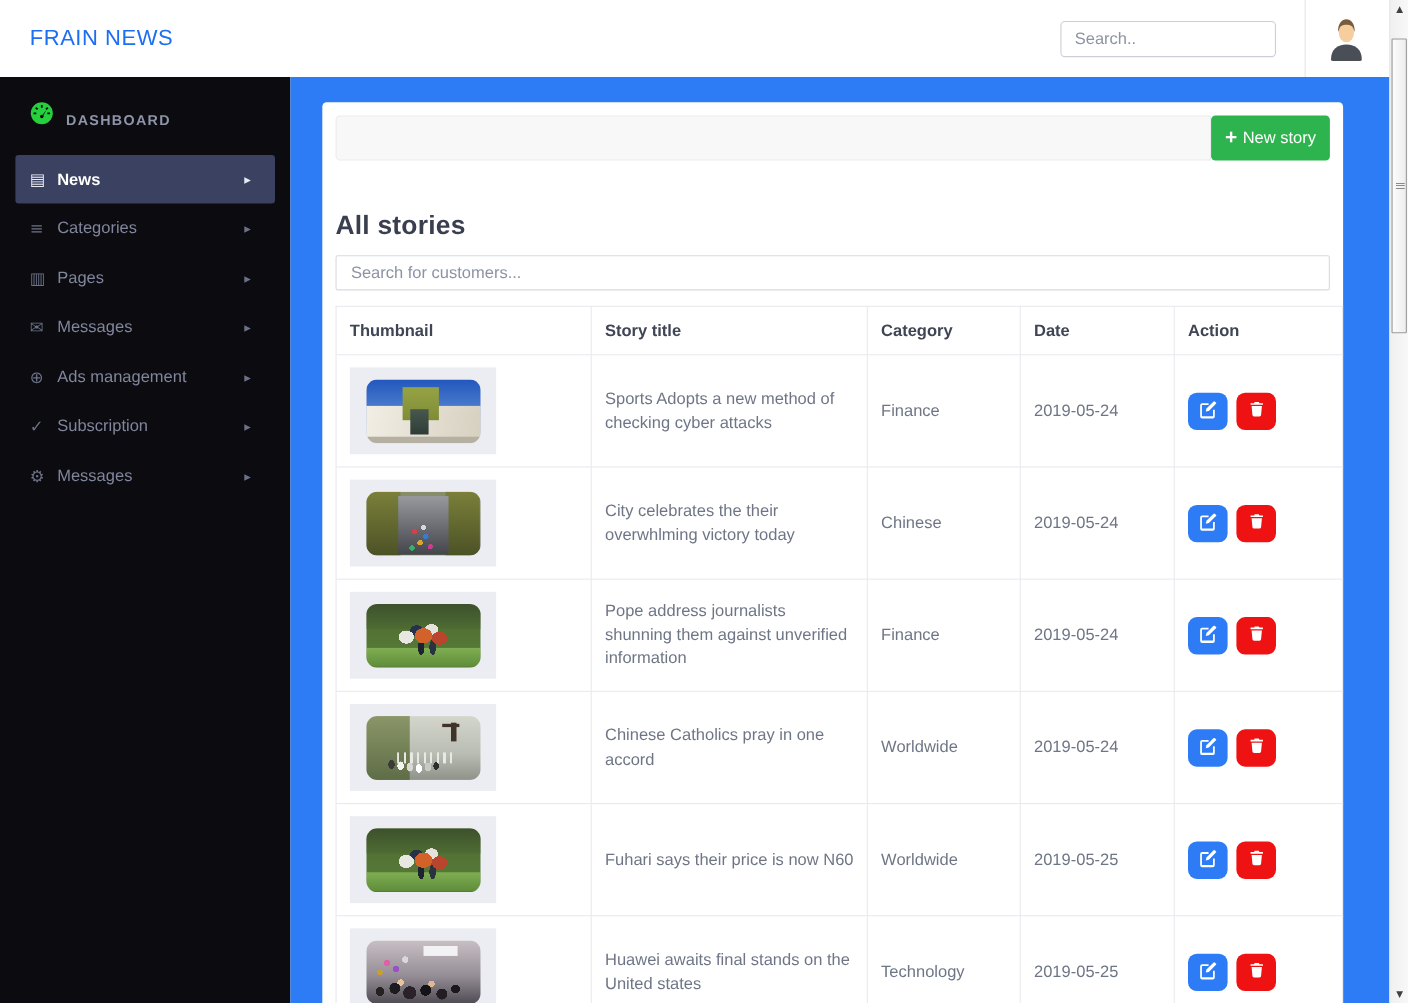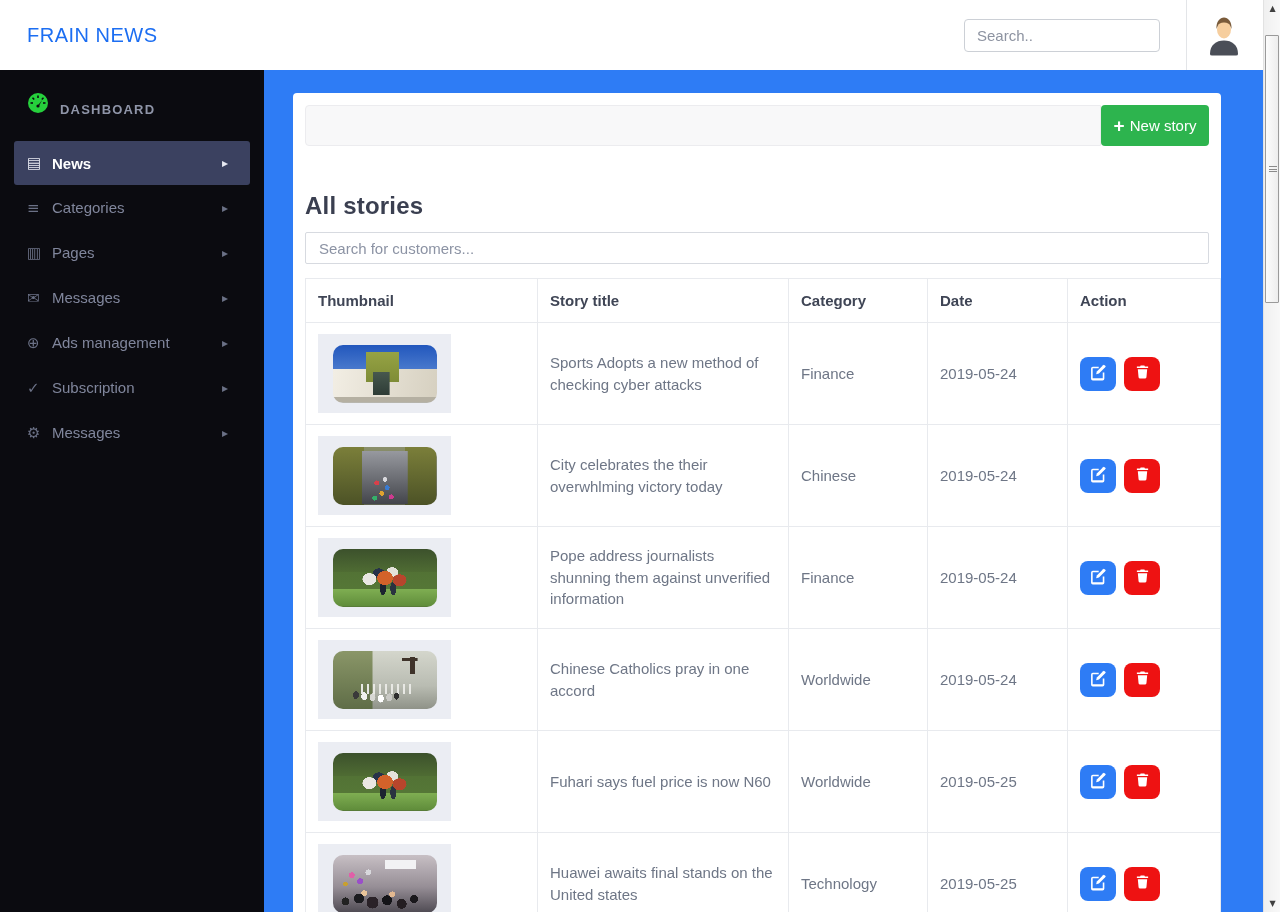--- a/index.html
+++ b/index.html
@@ -357,21 +357,21 @@
       </div>
     </td>
   </tr>
 
   <tr class="story-row">
     <td class="td-thumb">
       <div class="thumb-frame">
                       <div class="thumb th-rugby"></div>
                     </div>
     </td>
-    <td class="td-title">Fuhari says fuel price is now N60</td>
+    <td class="td-title">Fuhari says their price is now N60</td>
     <td class="td-cat">Worldwide</td>
     <td class="td-date">2019-05-25</td>
     <td class="td-action">
       <div class="btns">
         <button class="btn-edit">
           <span>
             <svg viewBox="0 0 16 16" width="17" height="17">
               <path fill="#fff" d="M1 4.2A1.7 1.7 0 0 1 2.7 2.5H8.2V4H2.5v9.5H12V8h1.5v5.8A1.7 1.7 0 0 1 11.8 15.5H2.7A1.7 1.7 0 0 1 1 13.8Z"></path>
               <path fill="#fff" d="M14.9 2.3 13.7 1.1a1 1 0 0 0-1.4 0L6.4 7 5.8 9.6 8.4 9l5.9-5.9... "></path>
             </svg>

